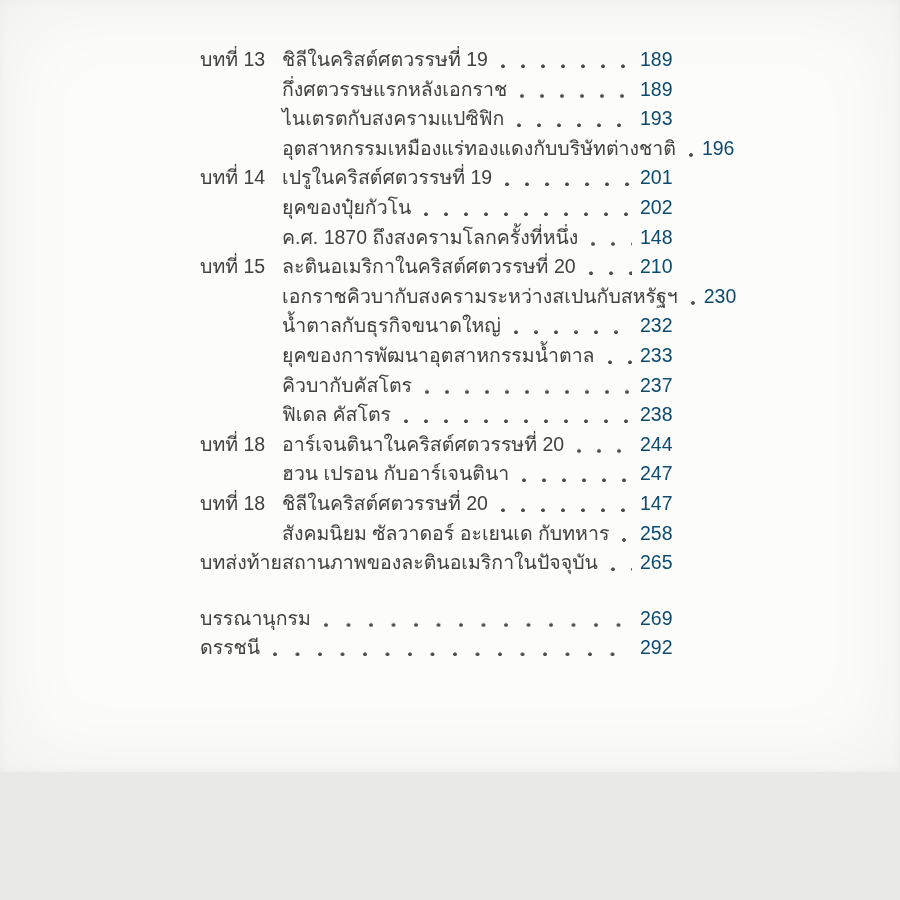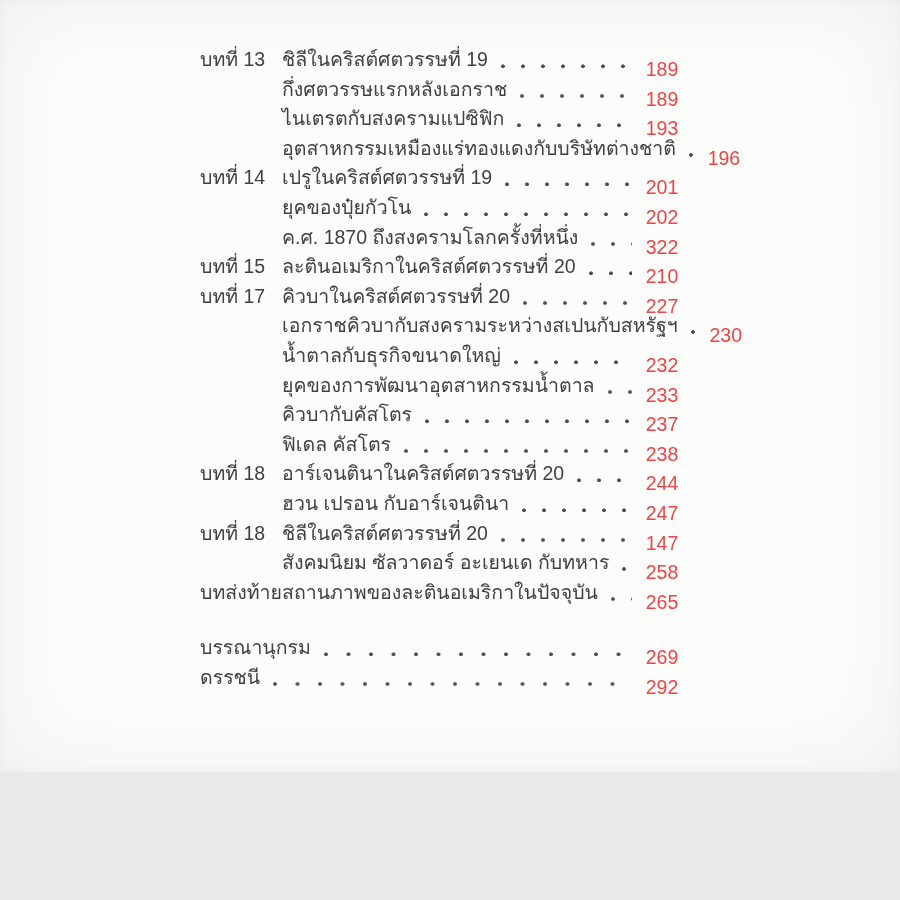--- a/index.html
+++ b/index.html
@@ -36,23 +36,22 @@
     min-width: 6px;
     margin-left: 12px;
     margin-right: 8px;
     background-image: radial-gradient(circle at 3px 21px, #4c4c4c 1.5px, rgba(0,0,0,0) 2.2px);
     background-size: 20px 29.6px;
     background-repeat: repeat-x;
     background-position: 0 0;
   }
   .pnum {
     flex: 0 0 44px;
-    text-align: center;
-    color: #ef4444;
-    margin-top: 10px;
+    text-align: left;
+    color: #0c4a6e;
   }
   .backmatter { margin-top: 26px; }
   .backmatter .label { flex: 0 0 auto; }
   .backmatter .dots  { background-size: 22.5px 29.6px; }
   .folio {
     position: absolute;
     left: 0;
     right: 0;
     top: 855px;
     text-align: center;
@@ -101,33 +100,27 @@
         <div class="row">
     <span class="chap"></span>
     <span class="title">ยุคของปุ๋ยกัวโน</span>
     <span class="dots"></span>
     <span class="pnum">202</span>
   </div>
         <div class="row">
     <span class="chap"></span>
     <span class="title">ค.ศ. 1870 ถึงสงครามโลกครั้งที่หนึ่ง</span>
     <span class="dots"></span>
-    <span class="pnum">322</span>
+    <span class="pnum">148</span>
   </div>
         <div class="row">
     <span class="chap">บทที่ 15</span>
     <span class="title">ละตินอเมริกาในคริสต์ศตวรรษที่ 20</span>
     <span class="dots"></span>
     <span class="pnum">210</span>
-  </div>
-        <div class="row">
-    <span class="chap">บทที่ 17</span>
-    <span class="title">คิวบาในคริสต์ศตวรรษที่ 20</span>
-    <span class="dots"></span>
-    <span class="pnum">227</span>
   </div>
         <div class="row">
     <span class="chap"></span>
     <span class="title">เอกราชคิวบากับสงครามระหว่างสเปนกับสหรัฐฯ</span>
     <span class="dots"></span>
     <span class="pnum">230</span>
   </div>
         <div class="row">
     <span class="chap"></span>
     <span class="title">น้ำตาลกับธุรกิจขนาดใหญ่</span>

